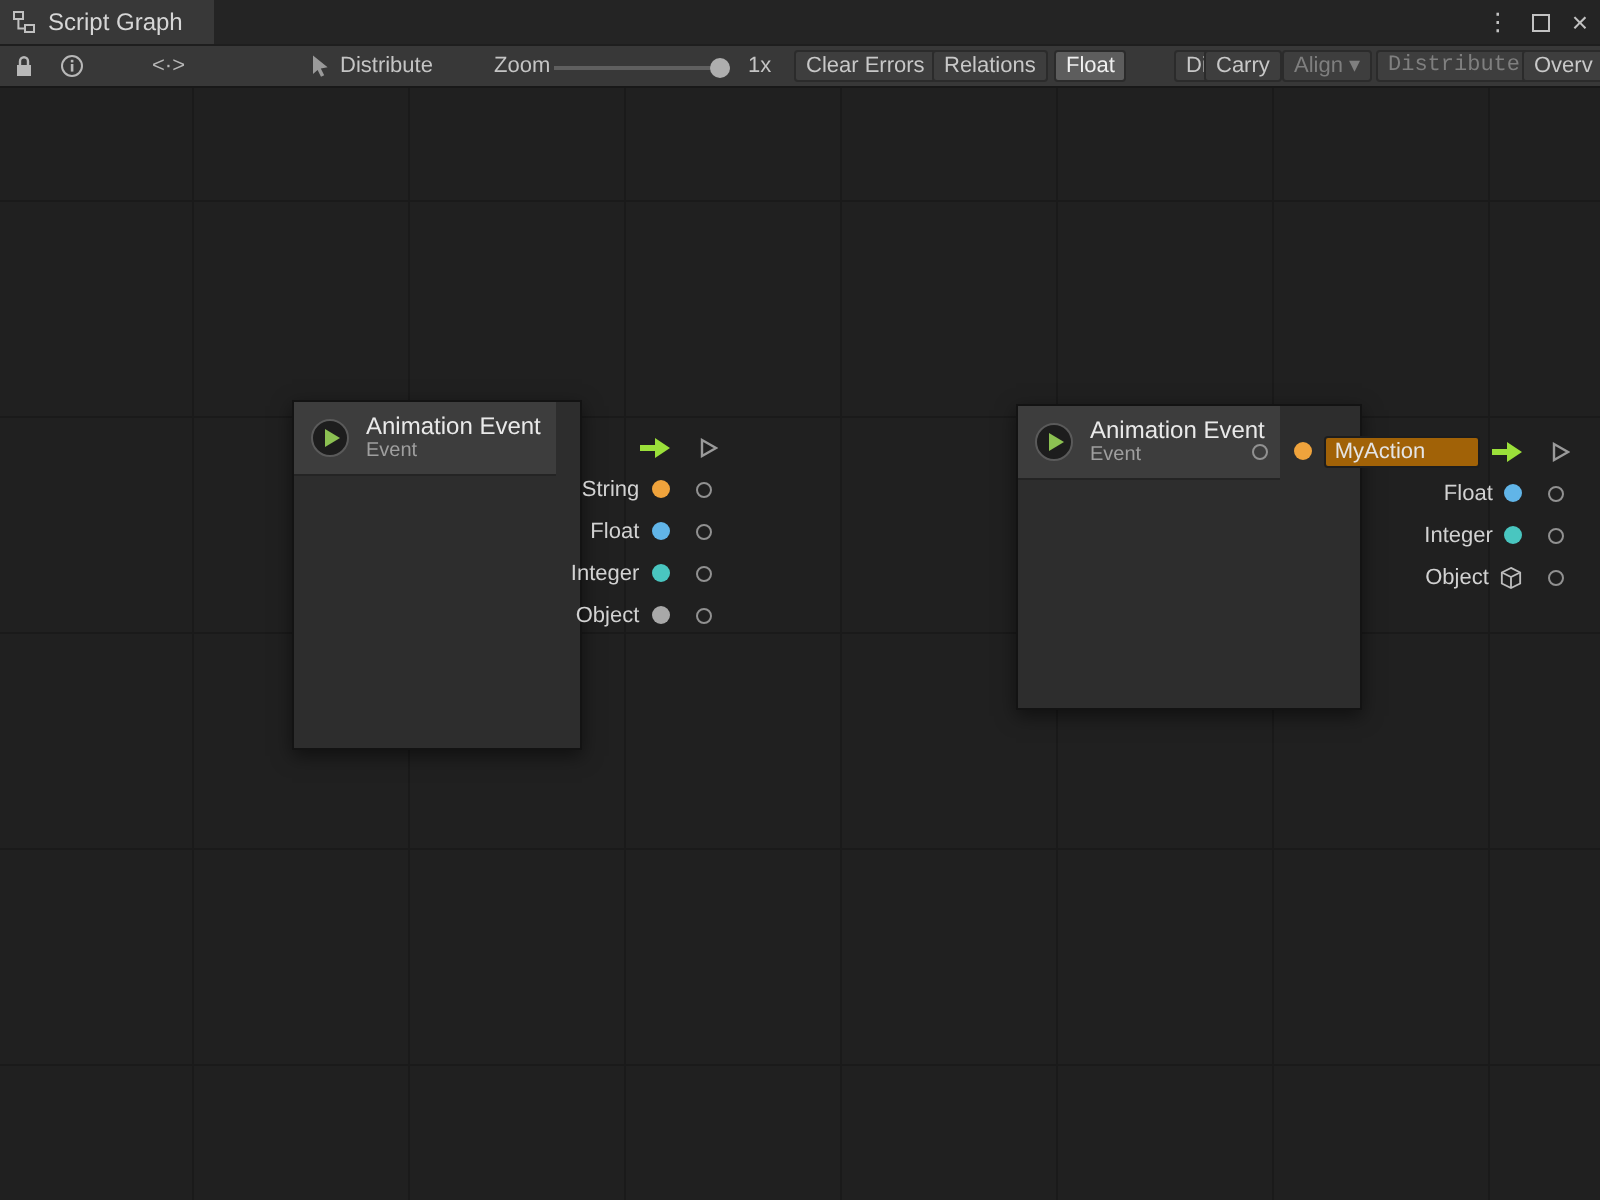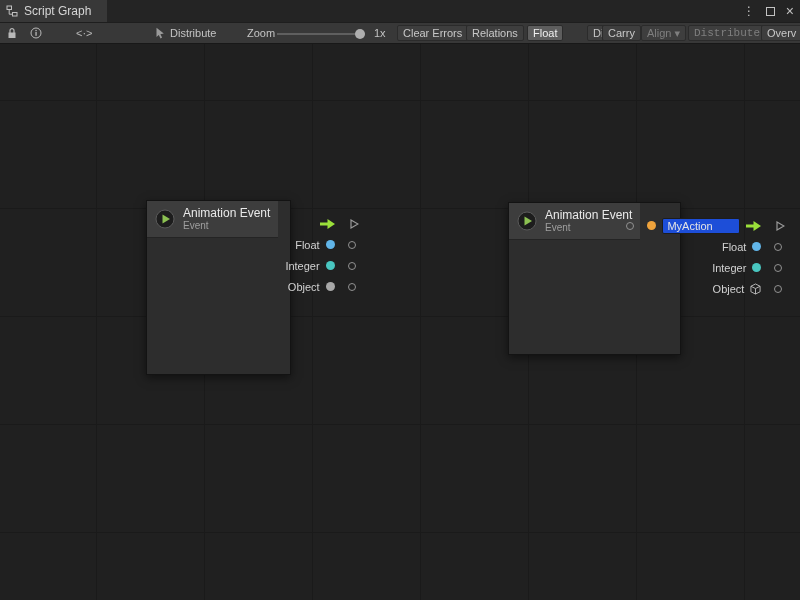--- a/index.html
+++ b/index.html
@@ -56,21 +56,21 @@
   .spacer { flex:1 1 auto; }
   .plabel { font-size:11px; color:#d2d2d2; margin-right:6px; white-space:nowrap; }
   .tdot { width:9px; height:9px; border-radius:50%; flex:0 0 auto; }
   .cubeicon { display:flex; flex:0 0 auto; }
   .farrow { display:flex; margin-left:6px; flex:0 0 auto; }
   .oport { position:absolute; top:50%; }
   .oport.circ { right:-14px; width:8px; height:8px; margin-top:-4px;
                 border:1px solid #919191; border-radius:50%; }
   .oport.circ.left { left:-14px; right:auto; }
   .oport.tri { right:-17px; margin-top:-5px; display:flex; }
-  .inline-field { width:78px; height:16px; background:#1d4ed8; border:1px solid #1d1d1d;
+  .inline-field { width:78px; height:16px; background:#a16207; border:1px solid #1d1d1d;
                   border-radius:2px; color:#e4e4e4; font-size:11px; padding:0 4px;
                   margin-left:6px; font-family:"Liberation Sans", sans-serif; }
   .nfoot { height:10px; flex:0 0 auto; background:#292929; border-top:1px solid #1a1a1a; }
 </style>
 </head>
 <body>
 
 <div id="app">
 
   <div class="titlebar">
@@ -161,20 +161,25 @@
                 <path d="M0 3.5 h7.5 v-3.5 l7.5 5 -7.5 5 v-3.5 h-7.5 z" fill="currentColor"></path>
               </svg>
           </span>
           <span class="oport tri">
             <svg width="9" height="10" viewBox="0 0 9 10">
                 <path d="M1 1 L8 5 L1 9 Z" fill="none" stroke="#9a9a9a" stroke-width="1.2"></path>
               </svg>
           </span>
         </div>
         <div class="prow">
+          <span class="plabel">String</span>
+          <span class="tdot" style="background-color: rgb(239, 163, 60);"></span>
+          <span class="oport circ"></span>
+        </div>
+        <div class="prow">
           <span class="plabel">Float</span>
           <span class="tdot" style="background-color: rgb(97, 181, 232);"></span>
           <span class="oport circ"></span>
         </div>
         <div class="prow">
           <span class="plabel">Integer</span>
           <span class="tdot" style="background-color: rgb(73, 198, 192);"></span>
           <span class="oport circ"></span>
         </div>
         <div class="prow">

